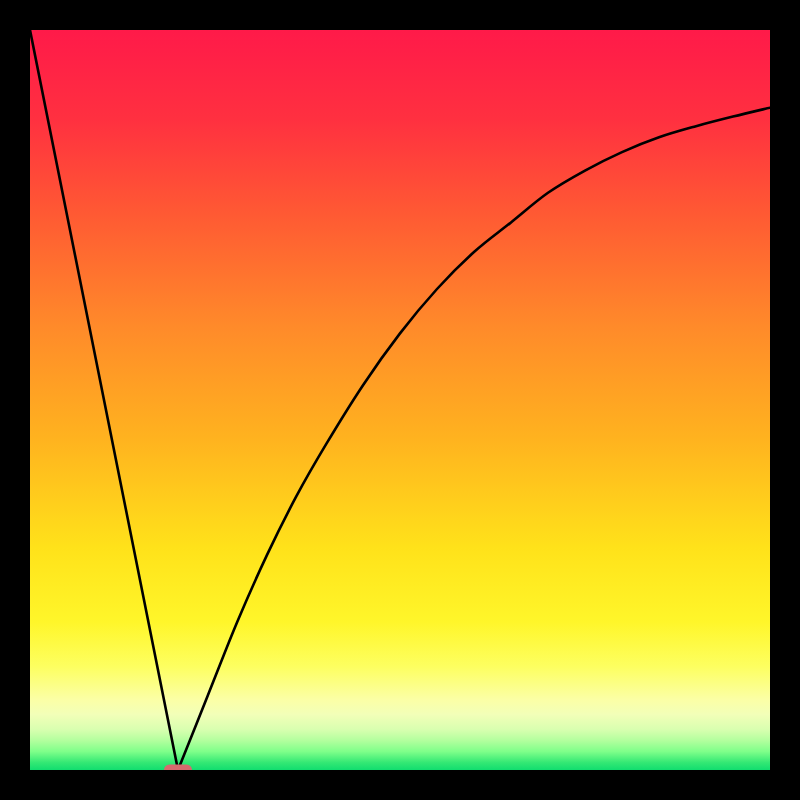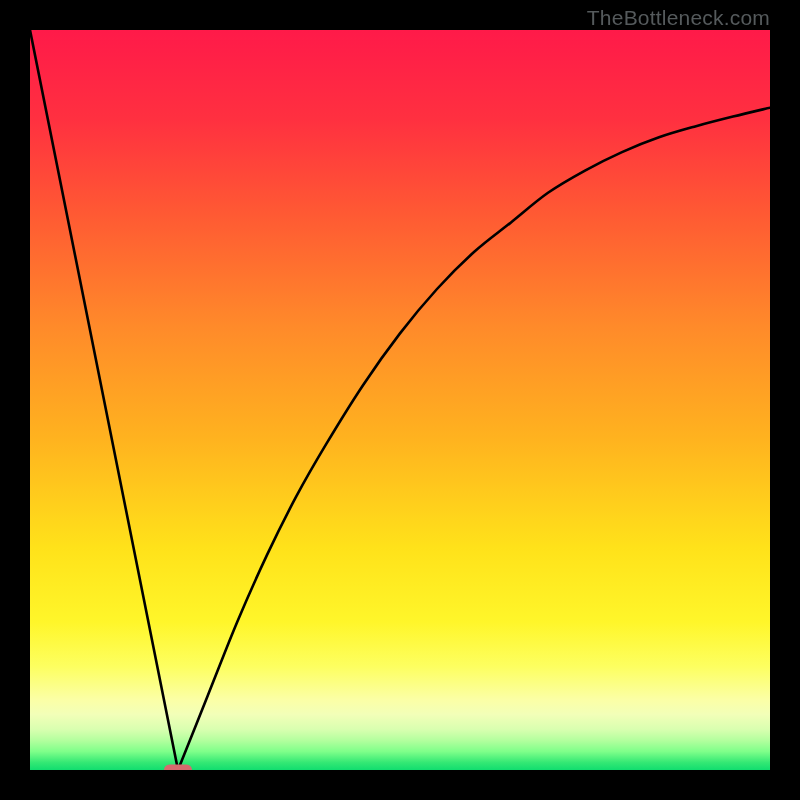--- a/index.html
+++ b/index.html
@@ -83,14 +83,13 @@
     </svg>
 
     <svg class="curve" viewBox="0 0 740 740" preserveAspectRatio="none">
       <path id="left-line" fill="none" stroke="#000" stroke-width="2.6" stroke-linecap="round" d="M 0 0 L 148 740"></path>
       <path id="right-curve" fill="none" stroke="#000" stroke-width="2.6" stroke-linecap="round" d="M 148 740 C 152.93333333333334 727.6666666666666, 167.73333333333332 690.6666666666666, 177.6 666 C 187.46666666666667 641.3333333333334, 197.33333333333334 615.4333333333334, 207.20000000000002 592 C 217.0666666666667 568.5666666666666, 226.93333333333334 546.3666666666667, 236.8 525.4 C 246.66666666666669 504.4333333333333, 256.5333333333333 484.7, 266.4 466.2 C 276.26666666666665 447.7, 284.9 432.9, 296 414.4 C 307.1 395.9, 320.6666666666667 373.7, 333 355.2 C 345.3333333333333 336.7, 357.66666666666663 319.4333333333334, 370 303.40000000000003 C 382.33333333333337 287.3666666666667, 394.66666666666674 272.56666666666666, 407.00000000000006 259 C 419.33333333333337 245.43333333333334, 431.6666666666667 233.1, 444 222 C 456.3333333333333 210.9, 468.6666666666667 202.26666666666665, 481 192.39999999999998 C 493.3333333333333 182.5333333333333, 505.6666666666667 171.4333333333333, 518 162.79999999999995 C 530.3333333333334 154.1666666666666, 542.6666666666666 147.38333333333324, 555 140.5999999999999 C 567.3333333333334 133.81666666666658, 579.6666666666666 127.64999999999999, 592 122.10000000000002 C 604.3333333333334 116.55000000000005, 616.6666666666666 111.61666666666673, 629 107.30000000000007 C 641.3333333333334 102.9833333333334, 653.6666666666666 99.65333333333338, 666 96.20000000000005 C 678.3333333333334 92.74666666666671, 690.6666666666666 89.6633333333334, 703 86.58000000000004 C 715.3333333333334 83.49666666666668, 733.8333333333334 79.17999999999995, 740 77.69999999999993"></path>
     </svg>
 
     <div id="marker" class="marker" style="left: 148px; top: 740px; background: rgb(215, 106, 110);"></div>
   </div>
 
-  <div class="watermark">TheBottleneck.com</div>
 </div>
 
 </body></html>

